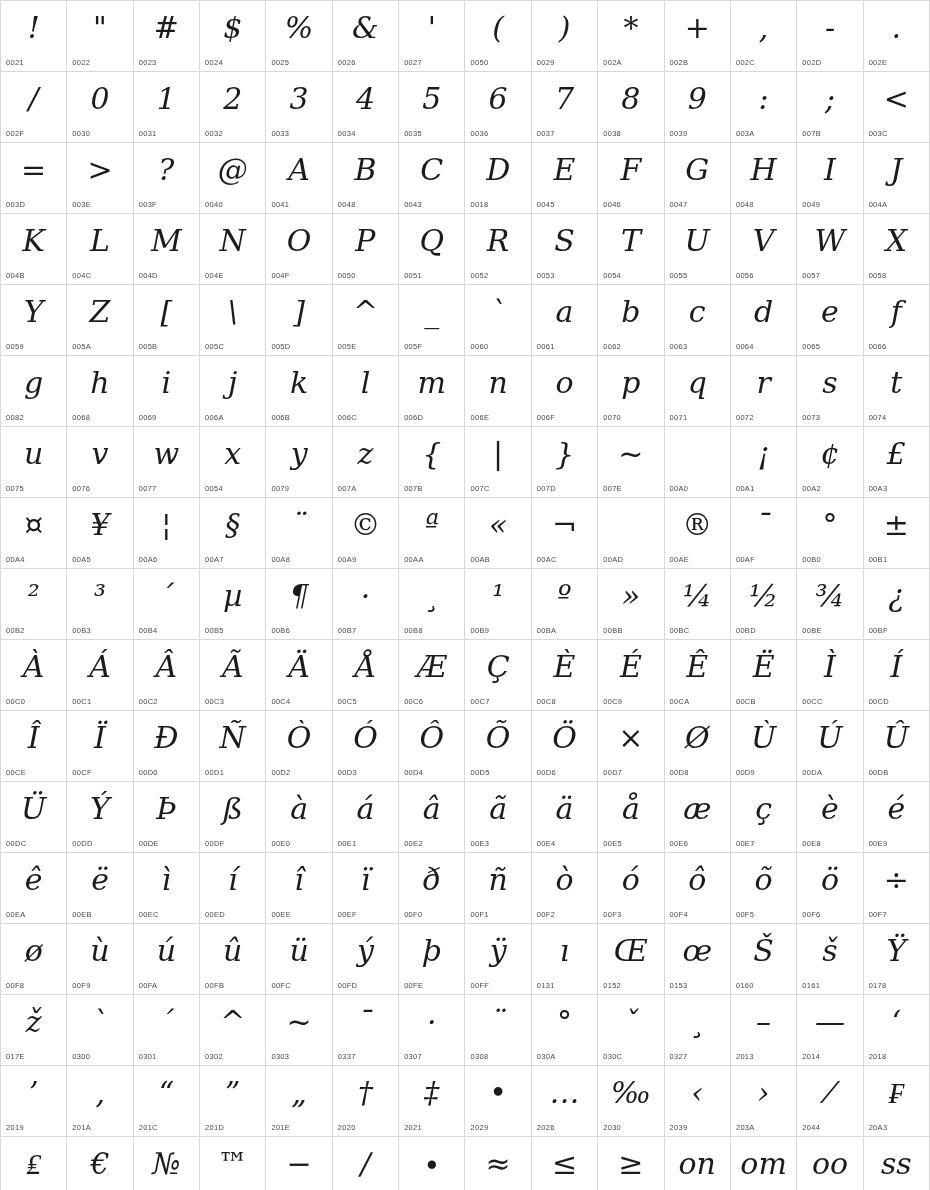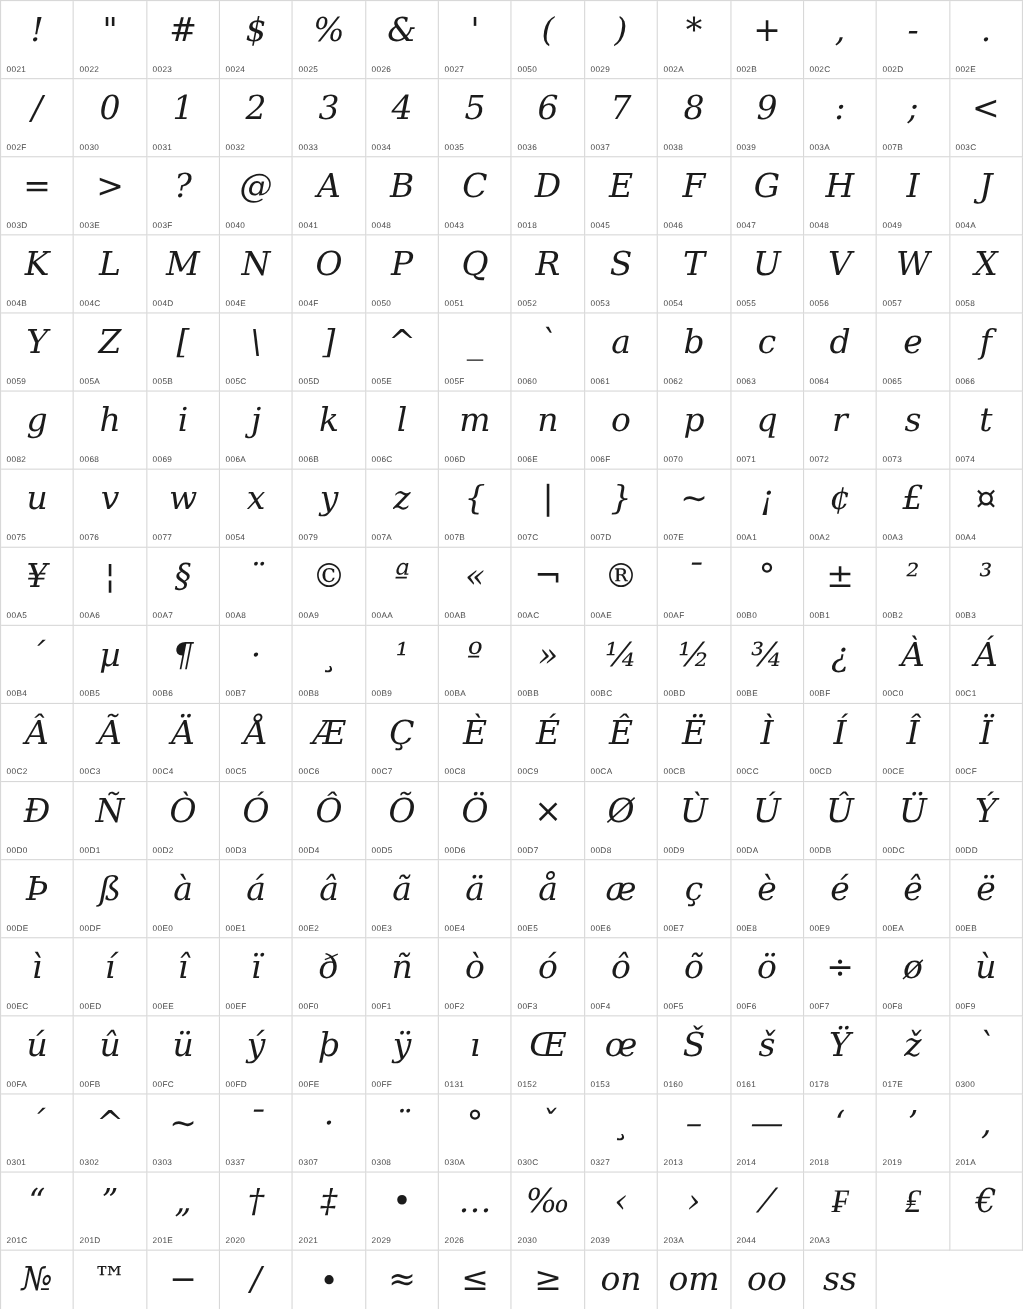--- a/index.html
+++ b/index.html
@@ -432,20 +432,24 @@
     </div>
     <div class="cell">
       <div class="glyph">}</div>
       <div class="code">007D</div>
     </div>
     <div class="cell">
       <div class="glyph">~</div>
       <div class="code">007E</div>
     </div>
     <div class="cell">
+      <div class="glyph"> </div>
+      <div class="code">00A0</div>
+    </div>
+    <div class="cell">
       <div class="glyph">¡</div>
       <div class="code">00A1</div>
     </div>
     <div class="cell">
       <div class="glyph">¢</div>
       <div class="code">00A2</div>
     </div>
     <div class="cell">
       <div class="glyph">£</div>
       <div class="code">00A3</div>
@@ -478,20 +482,24 @@
       <div class="glyph">ª</div>
       <div class="code">00AA</div>
     </div>
     <div class="cell">
       <div class="glyph">«</div>
       <div class="code">00AB</div>
     </div>
     <div class="cell">
       <div class="glyph">¬</div>
       <div class="code">00AC</div>
+    </div>
+    <div class="cell">
+      <div class="glyph">­</div>
+      <div class="code">00AD</div>
     </div>
     <div class="cell">
       <div class="glyph">®</div>
       <div class="code">00AE</div>
     </div>
     <div class="cell">
       <div class="glyph">¯</div>
       <div class="code">00AF</div>
     </div>
     <div class="cell">

